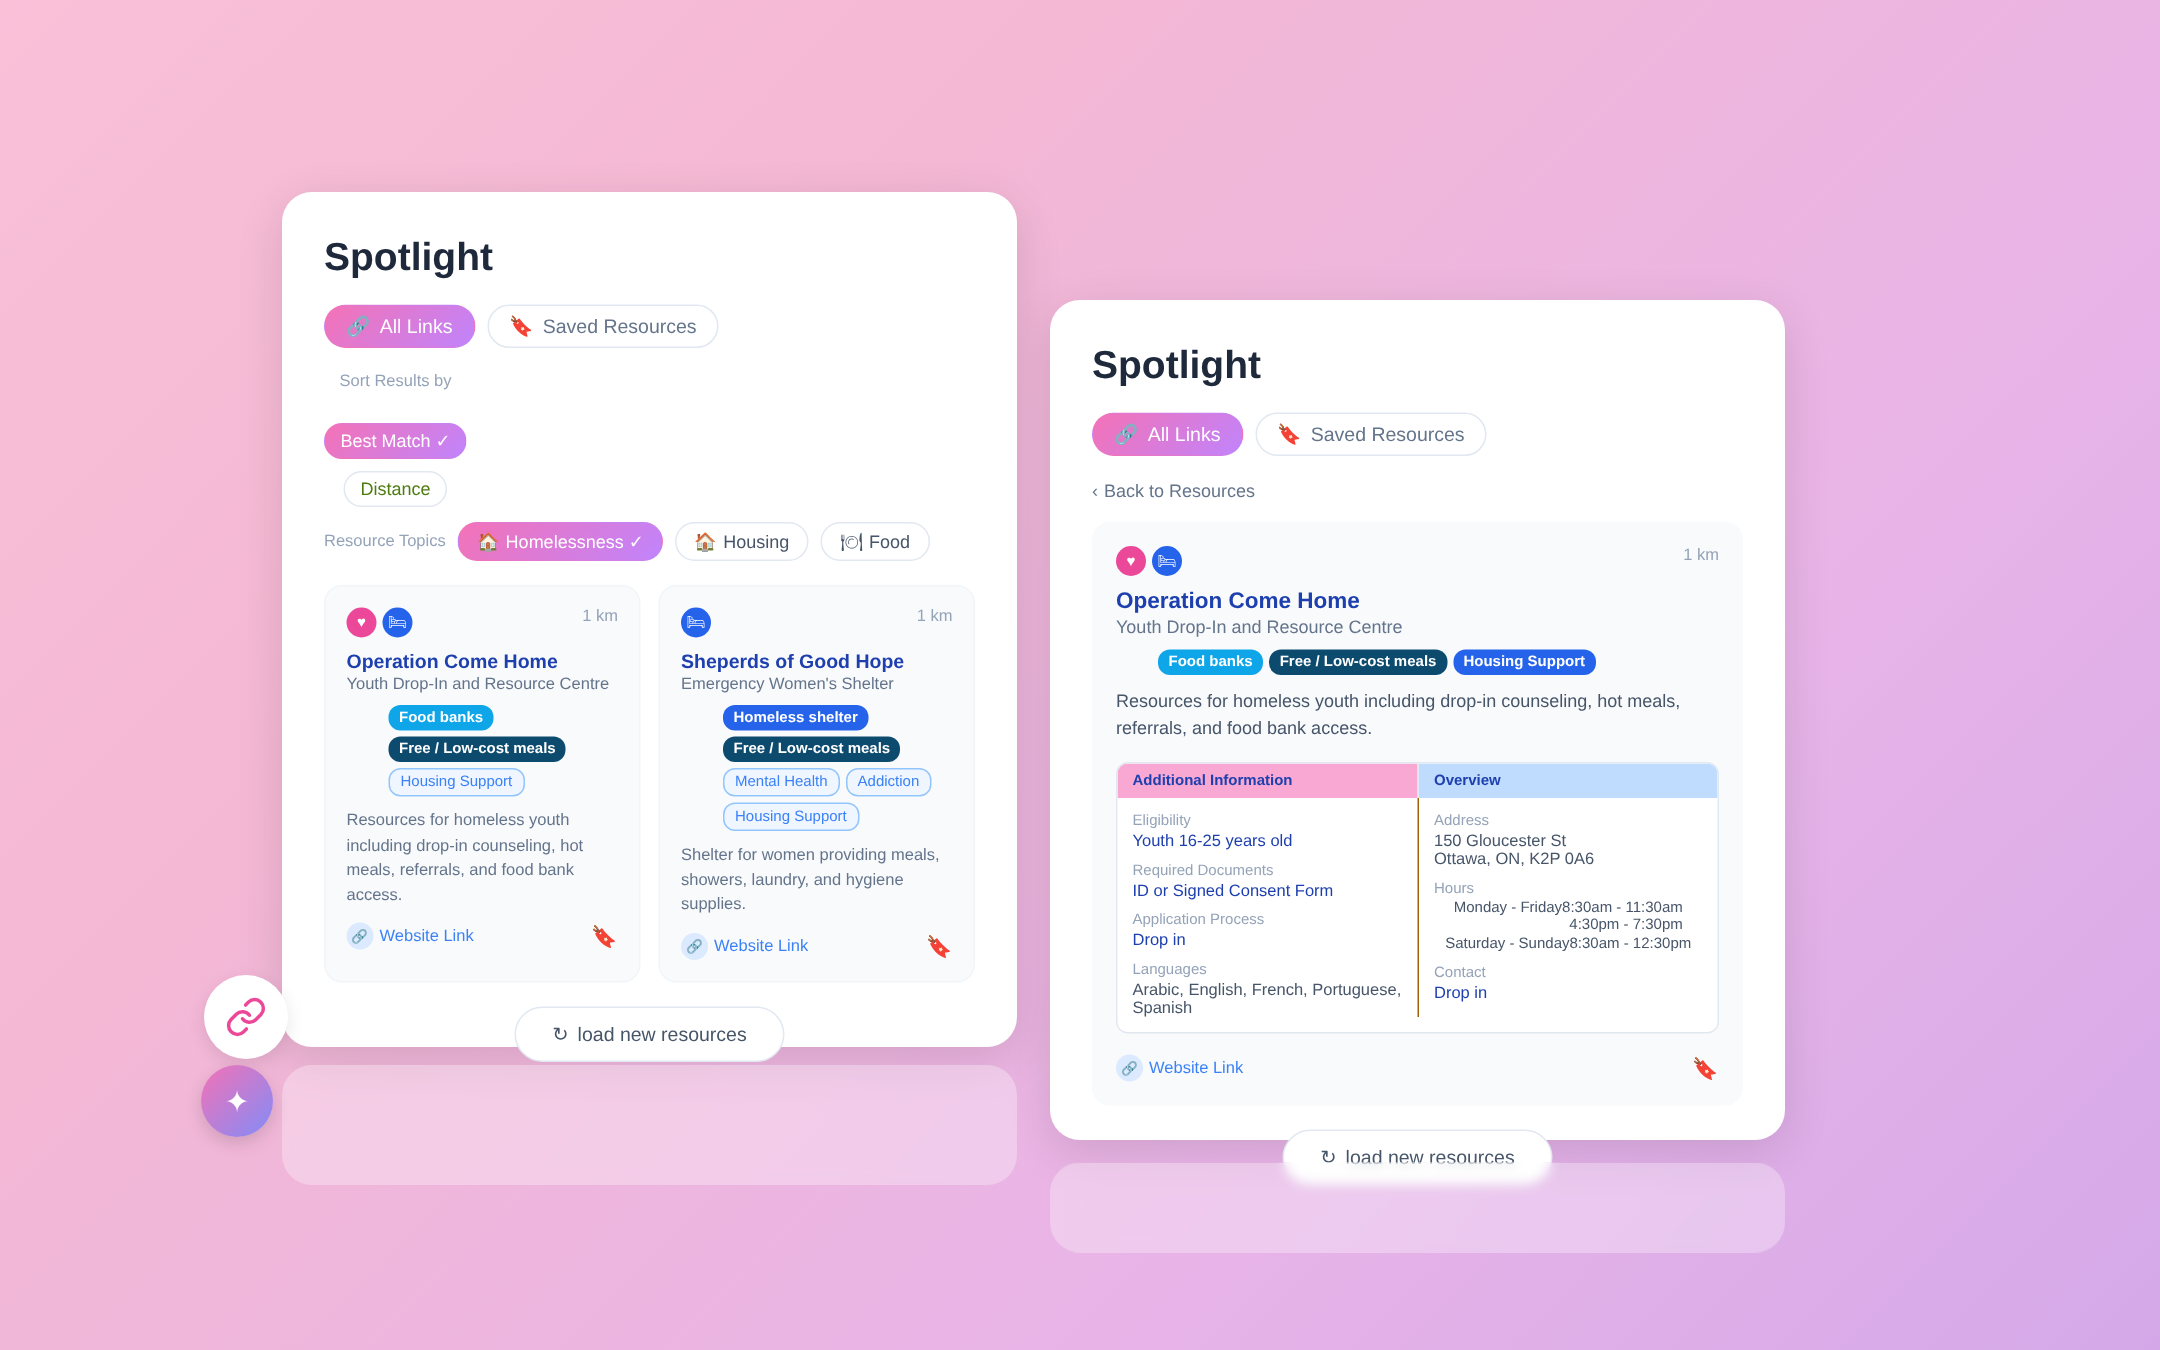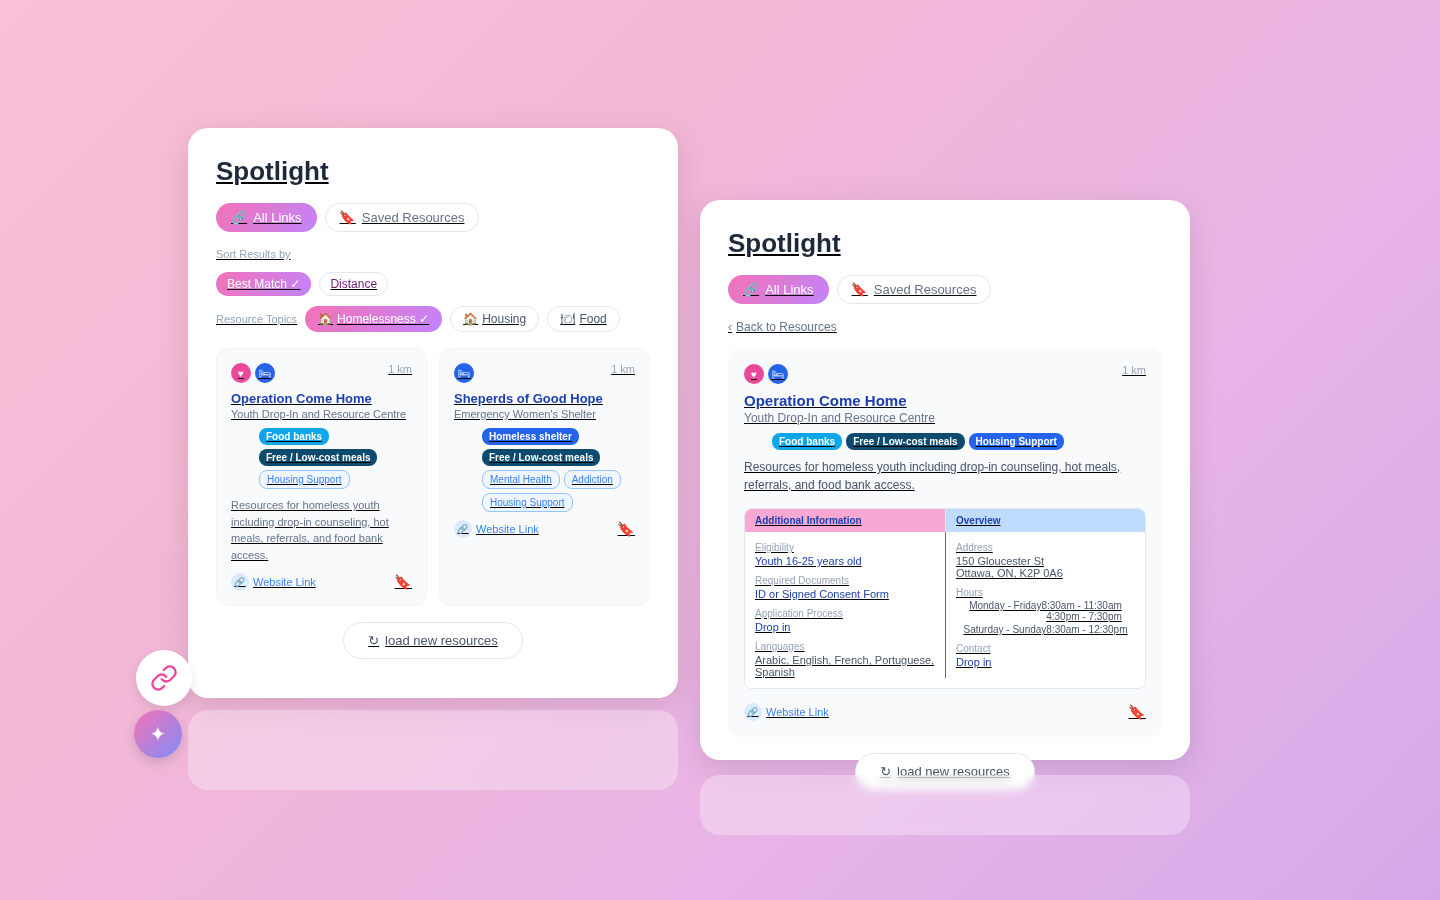--- a/index.html
+++ b/index.html
@@ -38,21 +38,20 @@
       box-shadow: 0 4px 12px rgba(0,0,0,0.15);
     }
 
     
     .panel {
       position: absolute;
       background: white;
       border-radius: 20px;
       box-shadow: 0 8px 32px rgba(0,0,0,0.12);
       padding: 28px;
-      text-decoration: underline;
     }
     .panel-left {
       left: 188px;
       top: 128px;
       width: 490px;
       height: 570px;
     }
     .panel-right {
       left: 700px;
       top: 200px;
@@ -118,35 +117,37 @@
 
     
     .sort-filter-row {
       display: flex;
       gap: 40px;
       margin-bottom: 10px;
     }
     .sort-filter-label {
       font-size: 11px;
       color: #94a3b8;
-      margin-bottom: 12px;
+      margin-bottom: 22px;
+      text-align: center;
     }
     .sort-filter-options {
       display: flex;
       gap: 8px;
       align-items: center;
+      flex-direction: column;
     }
     .sort-btn {
       font-size: 12px;
       padding: 4px 10px;
       border-radius: 14px;
       border: 1.5px solid #e2e8f0;
       background: white;
       cursor: pointer;
-      color: #701a75;
+      color: #4d7c0f;
     }
     .sort-btn-active {
       background: linear-gradient(135deg, #f472b6, #c084fc);
       color: white;
       border-color: transparent;
     }
     .dist-btn {
       font-size: 11px;
       padding: 4px 8px;
       border-radius: 12px;
@@ -502,20 +503,21 @@
       </div>
       <div class="card-title">Sheperds of Good Hope</div>
       <div class="card-subtitle">Emergency Women's Shelter</div>
       <div class="tags">
         <span class="tag tag-blue">Homeless shelter</span>
         <span class="tag tag-pink">Free / Low-cost meals</span>
         <span class="tag tag-outline">Mental Health</span>
         <span class="tag tag-outline">Addiction</span>
         <span class="tag tag-outline">Housing Support</span>
       </div>
+      <div class="card-desc">Shelter for women providing meals, showers, laundry, and hygiene supplies.</div>
       <div class="card-footer">
         <div class="website-link">
           <div class="website-link-icon">🔗</div>
           <span>Website Link</span>
         </div>
         <span class="bookmark-icon">🔖</span>
       </div>
     </div>
   </div>
 

